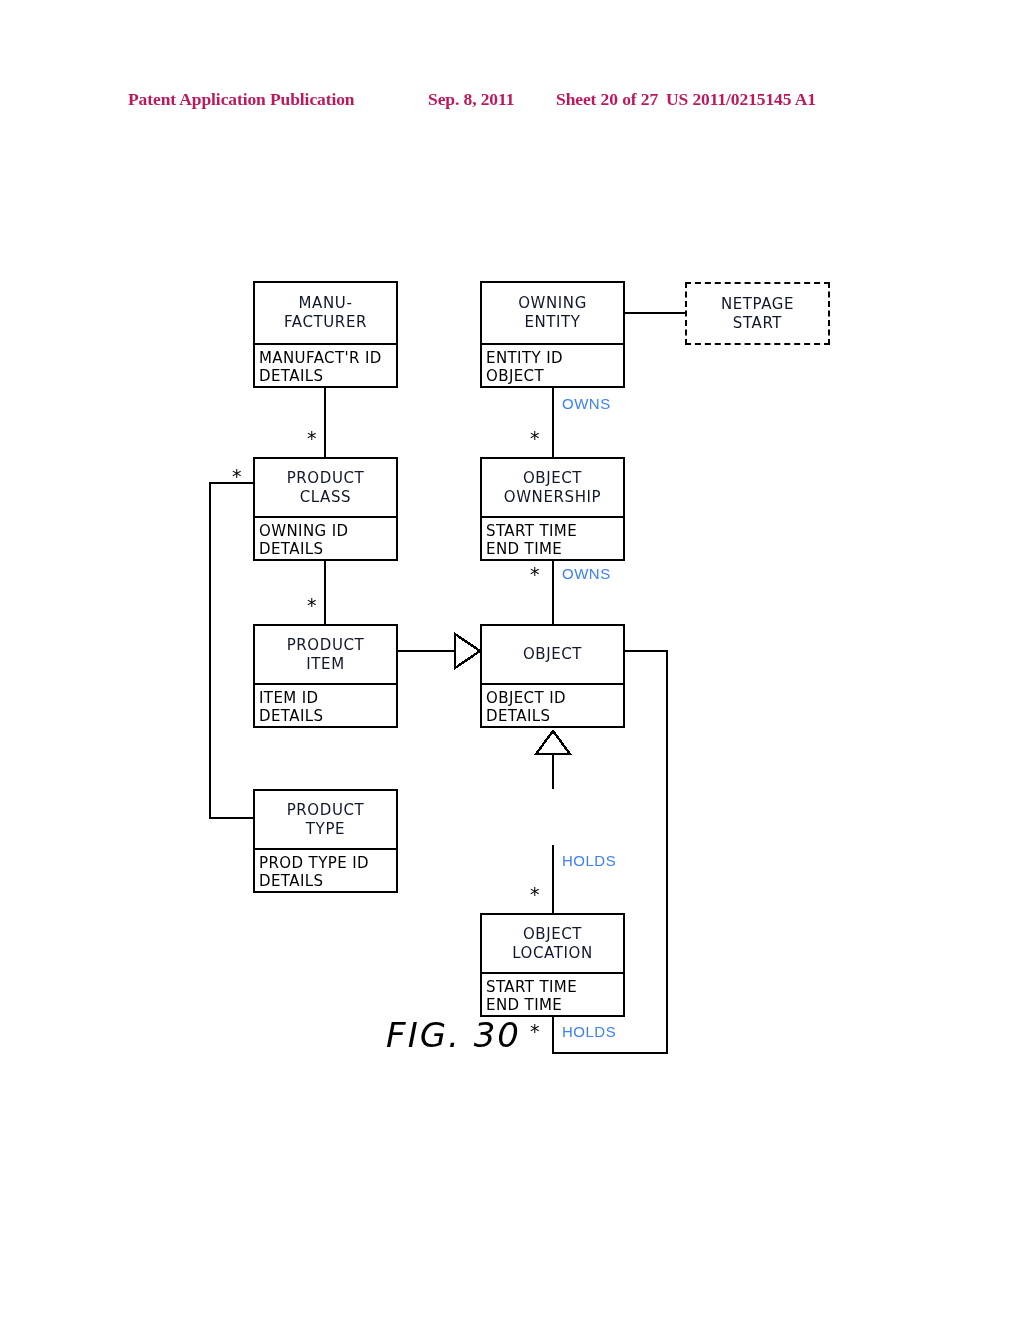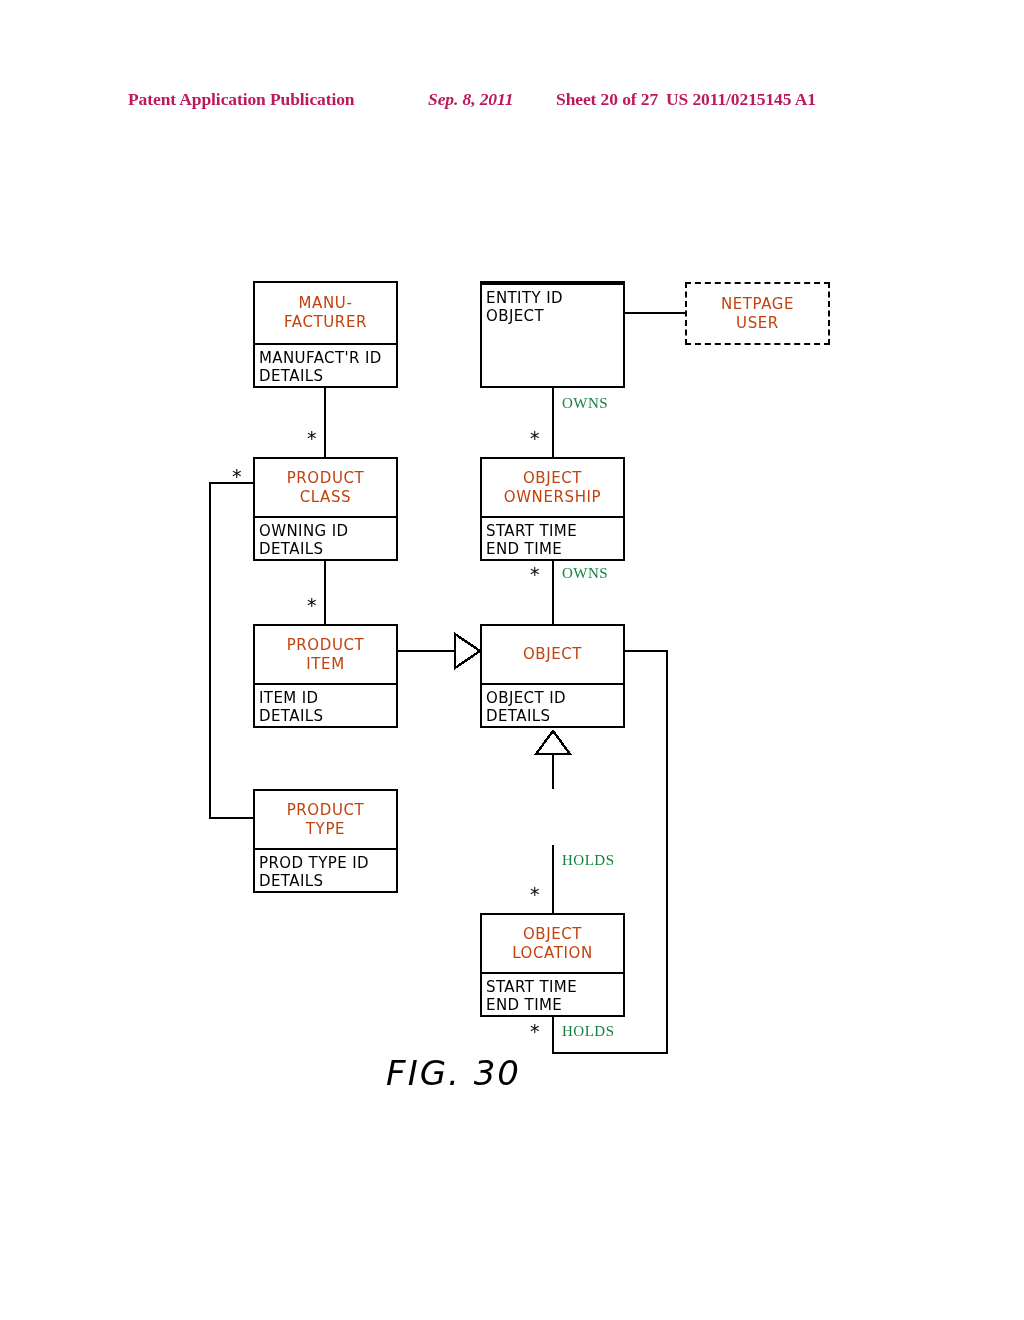--- a/index.html
+++ b/index.html
@@ -25,21 +25,21 @@
     height: 26px;
     display: flex;
     align-items: center;
     font-family: "Liberation Serif", serif;
     font-weight: bold;
     font-size: 17.5px;
     color: #be185d;
     letter-spacing: -0.1px;
   }
   #page-header .hdr-pub   { position: absolute; left: 128px; }
-  #page-header .hdr-date  { position: absolute; left: 428px; font-style: italic; }
+  #page-header .hdr-date  { position: absolute; left: 428px; }
   #page-header .hdr-sheet { position: absolute; left: 556px; }
   #page-header .hdr-num   { position: absolute; left: 666px; }
 
   
   #diagram {
     position: absolute;
     left: 0;
     top: 0;
     width: 1024px;
     height: 1320px;
@@ -63,21 +63,21 @@
     width: 100%;
     display: flex;
     flex-direction: column;
     align-items: center;
     justify-content: center;
     text-align: center;
     font-family: "DejaVu Sans", sans-serif;
     font-size: 15px;
     line-height: 19px;
     letter-spacing: 0.6px;
-    color: #c2410c;
+    color: #0f172a;
     white-space: pre-line;
   }
   .uml-sep {
     width: 100%;
     height: 0;
     border-top: 2px solid #000000;
   }
   .uml-attrs {
     box-sizing: border-box;
     width: 100%;
@@ -87,39 +87,39 @@
     font-size: 15px;
     line-height: 18px;
     letter-spacing: 0.4px;
     color: #000000;
     white-space: pre-line;
   }
 
   
   .edge-label {
     position: absolute;
-    font-family: Liberation Serif, serif;
+    font-family: Liberation Sans, sans-serif;
     font-size: 15px;
     letter-spacing: 0.5px;
-    color: #15803d;
+    color: #3b82f6;
     white-space: nowrap;
   }
   .mult-star {
     position: absolute;
     font-family: "DejaVu Sans", sans-serif;
     font-size: 19px;
     line-height: 19px;
     color: #000000;
   }
 
   
   #fig-caption {
     position: absolute;
     left: 0;
-    top: 1053px;
+    top: 1015px;
     width: 907px;
     text-align: center;
     font-family: "DejaVu Sans", sans-serif;
     font-style: italic;
     font-size: 34px;
     letter-spacing: 2px;
     color: #000000;
   }
 </style>
 </head>
@@ -163,28 +163,30 @@
 
   <div class="uml-box" style="left:253px; top:281px; width:145px; height:107px;">
     <div class="uml-title" style="height:60px;">MANU-
 FACTURER</div>
     <div class="uml-sep"></div>
     <div class="uml-attrs">MANUFACT'R ID
 DETAILS</div>
   </div>
 
   <div class="uml-box" style="left:480px; top:281px; width:145px; height:107px;">
+    <div class="uml-title" style="height:60px;">OWNING
+ENTITY</div>
     <div class="uml-sep"></div>
     <div class="uml-attrs">ENTITY ID
 OBJECT</div>
   </div>
 
   <div class="uml-box dashed" style="left:685px; top:282px; width:145px; height:63px;">
     <div class="uml-title" style="height:100%;">NETPAGE
-USER</div>
+START</div>
   </div>
 
   <div class="uml-box" style="left:253px; top:457px; width:145px; height:104px;">
     <div class="uml-title" style="height:57px;">PRODUCT
 CLASS</div>
     <div class="uml-sep"></div>
     <div class="uml-attrs">OWNING ID
 DETAILS</div>
   </div>
 

